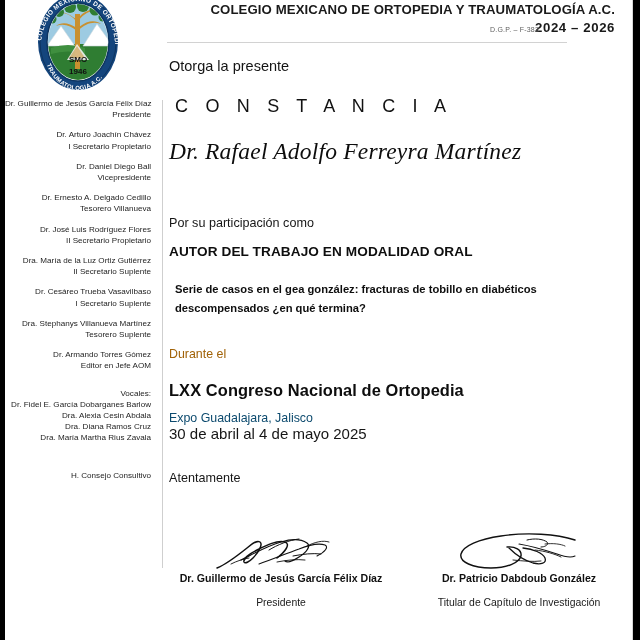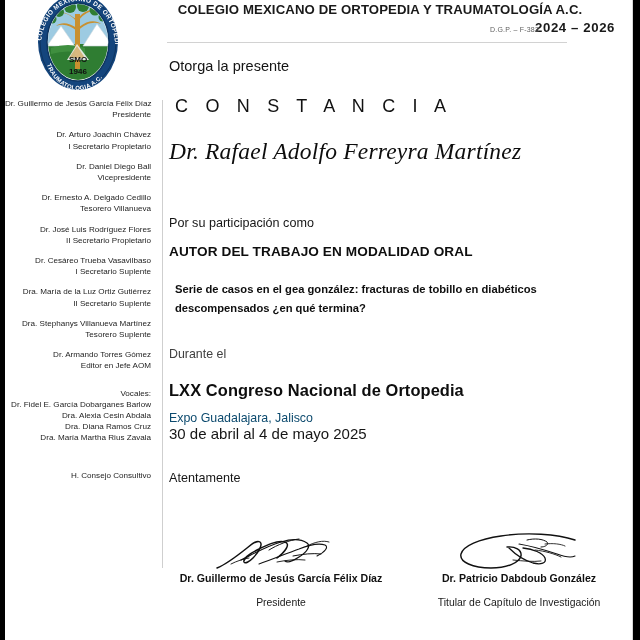--- a/index.html
+++ b/index.html
@@ -61,20 +61,21 @@
     text-align: center;
   }
   .header-title {
     font-family: "Liberation Sans", sans-serif;
     font-weight: bold;
     font-size: 13.2px;
     letter-spacing: 0.1px;
     color: #1a1a1a;
     line-height: 16px;
     white-space: nowrap;
+    text-align: right;
   }
   .header-years {
     font-family: "Liberation Sans", sans-serif;
     font-weight: bold;
     font-size: 13.2px;
     color: #1a1a1a;
     line-height: 17px;
     margin-top: 1px;
     letter-spacing: 0.6px;
     text-align: right;
@@ -202,21 +203,21 @@
     font-size: 11.2px;
     font-weight: bold;
     color: #0e0e0e;
     font-family: "Liberation Sans", sans-serif;
     margin-top: 21px;
     line-height: 19px;
     padding: 0 6px;
   }
   .line-durante {
     font-size: 12.4px;
-    color: #404040;
+    color: #a16207;
     font-family: "Liberation Sans", sans-serif;
     margin-top: 29px;
   }
   .line-congress {
     font-size: 16.4px;
     font-weight: bold;
     color: #0d0d0d;
     font-family: "Liberation Sans", sans-serif;
     margin-top: 20px;
     letter-spacing: 0.1px;
@@ -355,26 +356,26 @@
       </div>
       <div class="officer">
         <div class="officer-name">Dr. Ernesto A. Delgado Cedillo</div>
         <div class="officer-role">Tesorero Villanueva</div>
       </div>
       <div class="officer">
         <div class="officer-name">Dr. José Luis Rodríguez Flores</div>
         <div class="officer-role">II Secretario Propietario</div>
       </div>
       <div class="officer">
+        <div class="officer-name">Dra. María de la Luz Ortiz Gutiérrez</div>
+        <div class="officer-role">II Secretario Suplente</div>
+      </div>
+      <div class="officer">
         <div class="officer-name">Dr. Cesáreo Trueba Vasavilbaso</div>
         <div class="officer-role">I Secretario Suplente</div>
-      </div>
-      <div class="officer">
-        <div class="officer-name">Dra. María de la Luz Ortiz Gutiérrez</div>
-        <div class="officer-role">II Secretario Suplente</div>
       </div>
       <div class="officer">
         <div class="officer-name">Dra. Stephanys Villanueva Martínez</div>
         <div class="officer-role">Tesorero Suplente</div>
       </div>
       <div class="officer">
         <div class="officer-name">Dr. Armando Torres Gómez</div>
         <div class="officer-role">Editor en Jefe AOM</div>
       </div>
 

